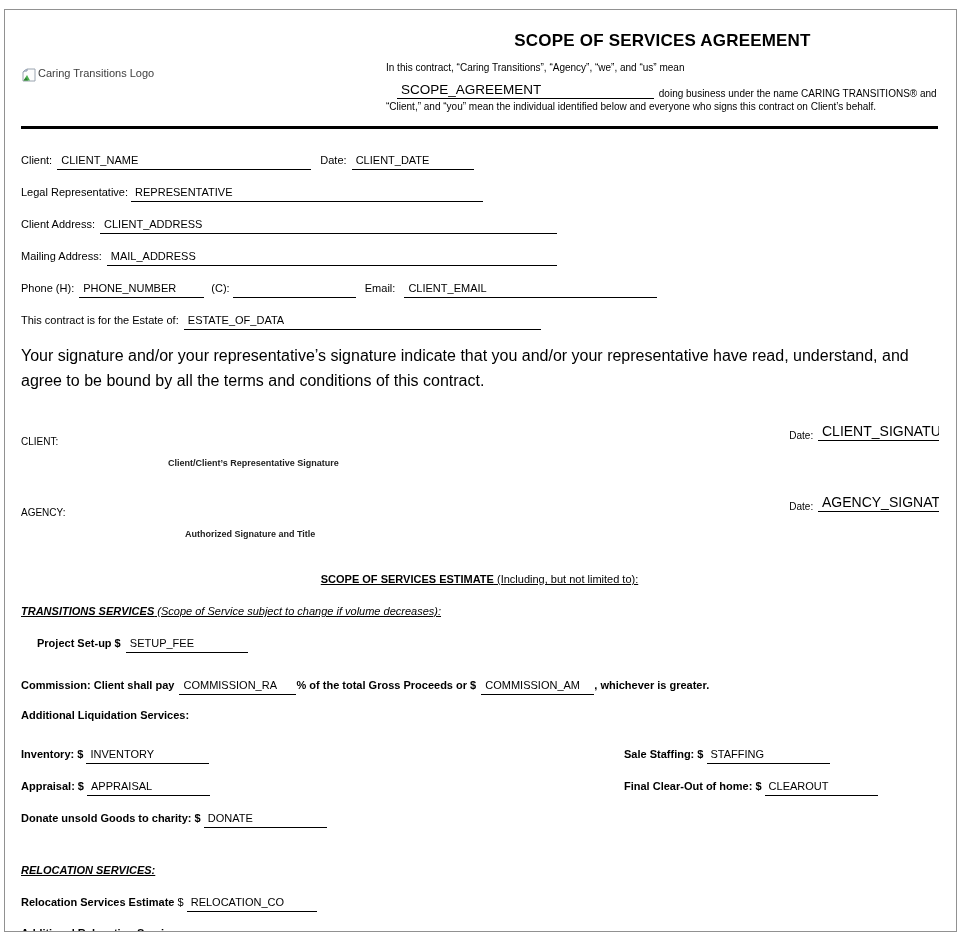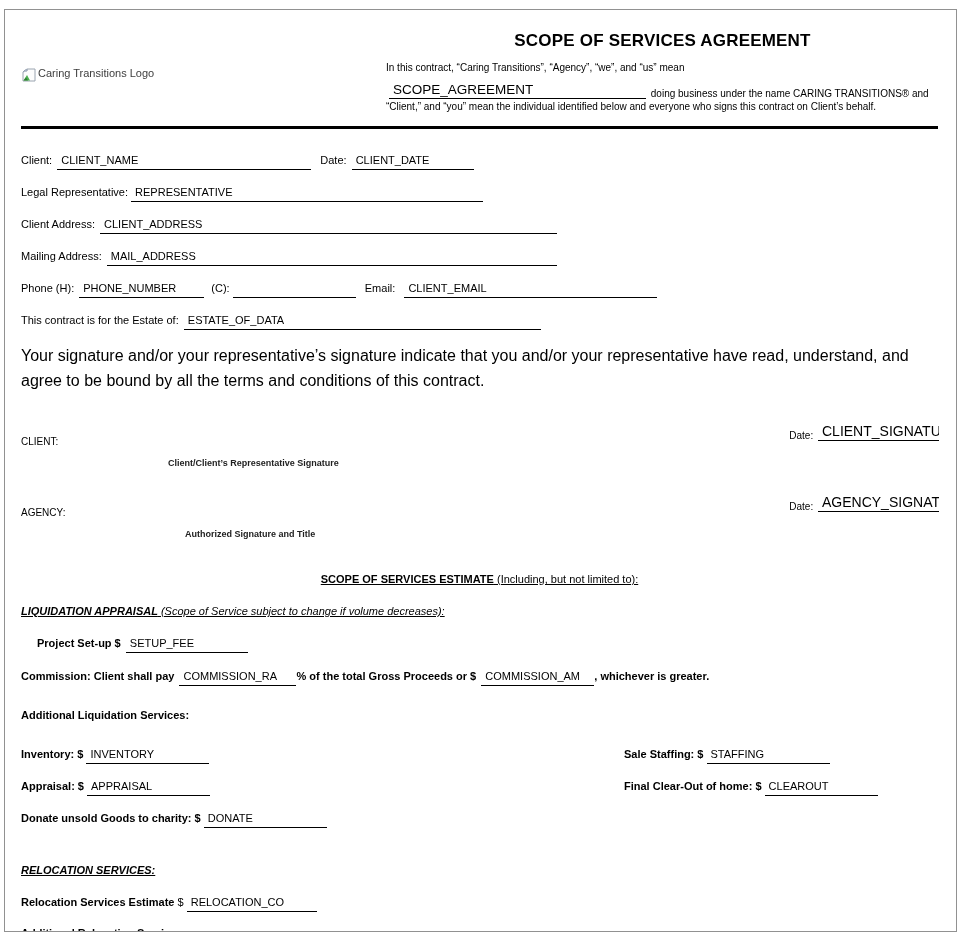--- a/index.html
+++ b/index.html
@@ -6,21 +6,21 @@
   body{width:960px;height:932px;position:relative;font-family:"Liberation Sans",sans-serif;color:#000;}
   .page{position:absolute;left:4px;top:9px;width:951px;height:921px;border:1px solid #919191;background:#fff;overflow:hidden;}
   .abs{position:absolute;white-space:nowrap;}
   .title{font-size:17px;font-weight:bold;text-align:center;letter-spacing:.2px;}
   .small{font-size:10px;}
   .body-txt{font-size:11px;line-height:19px;}
   .b{font-weight:bold;}
   .i{font-style:italic;}
   .u{text-decoration:underline;}
   .fld{display:inline-block;border-bottom:1px solid #000;white-space:nowrap;overflow:hidden;height:19px;line-height:19px;vertical-align:bottom;padding-left:4px;box-sizing:border-box;font-weight:normal;font-style:normal;}
-  .fld-lg{font-size:13.5px;}
+  .fld-lg{font-size:13.5px;margin-left:8px;}
   .rule{background:#000;height:3px;}
   .para{white-space:normal;line-height:25px;font-size:16px;width:919px;}
   .sig-label{font-size:10px;}
   .caption{font-size:9px;color:#222;font-weight:bold;}
   .sig-date{font-size:10px;}
   .sig-date .fld{font-size:14px;height:20px;line-height:20px;}
   .logo-row{display:flex;align-items:flex-start;font-size:11px;color:#3d3d3d;}
   .logo-row svg{margin-right:1px;flex:0 0 auto;}
   .center{text-align:center;width:949px;left:0;}
 </style>
@@ -109,32 +109,32 @@
   <div class="abs caption" style="left:180px;top:519px;">Authorized Signature and Title</div>
 
   <div class="abs body-txt center" style="top:560px;">
     <span class="u">
       <span class="b">SCOPE OF SERVICES ESTIMATE</span><span> (Including, but not limited to):</span>
     </span>
   </div>
 
   <div class="abs body-txt" style="left:16px;top:592px;">
     <span class="u i">
-      <span class="b">LIQUIDATION APPRAISAL</span><span> (Scope of Service subject to change if volume decreases):</span>
+      <span class="b">TRANSITIONS SERVICES</span><span> (Scope of Service subject to change if volume decreases):</span>
     </span>
   </div>
 
   <div class="abs body-txt" style="left:16px;top:624px;padding-left:16px;">
     <span class="b">Project Set-up $</span>
     <span class="fld" style="width:122px;margin-left:2px;">SETUP_FEE</span>
   </div>
 
   <div class="abs body-txt" style="left:16px;top:657px;">
     <span class="b">Commission: Client shall pay</span>
-    <span class="fld" style="width:117px;margin-left:2px;">COMMISSION_RA</span><span class="b">% of the total Gross Proceeds or $</span>
+    <span class="fld" style="width:117px;margin-left:2px;margin-top:9px;">COMMISSION_RA</span><span class="b">% of the total Gross Proceeds or $</span>
     <span class="fld" style="width:113px;margin-left:2px;">COMMISSION_AM</span><span class="b">, whichever is greater.</span>
   </div>
 
   <div class="abs body-txt b" style="left:16px;top:696px;">Additional Liquidation Services:</div>
 
   <div class="abs body-txt" style="left:619px;top:735px;">
     <span class="b">Sale Staffing: $</span>
     <span class="fld" style="width:123px;">STAFFING</span>
   </div>
   <div class="abs body-txt" style="left:16px;top:735px;">

